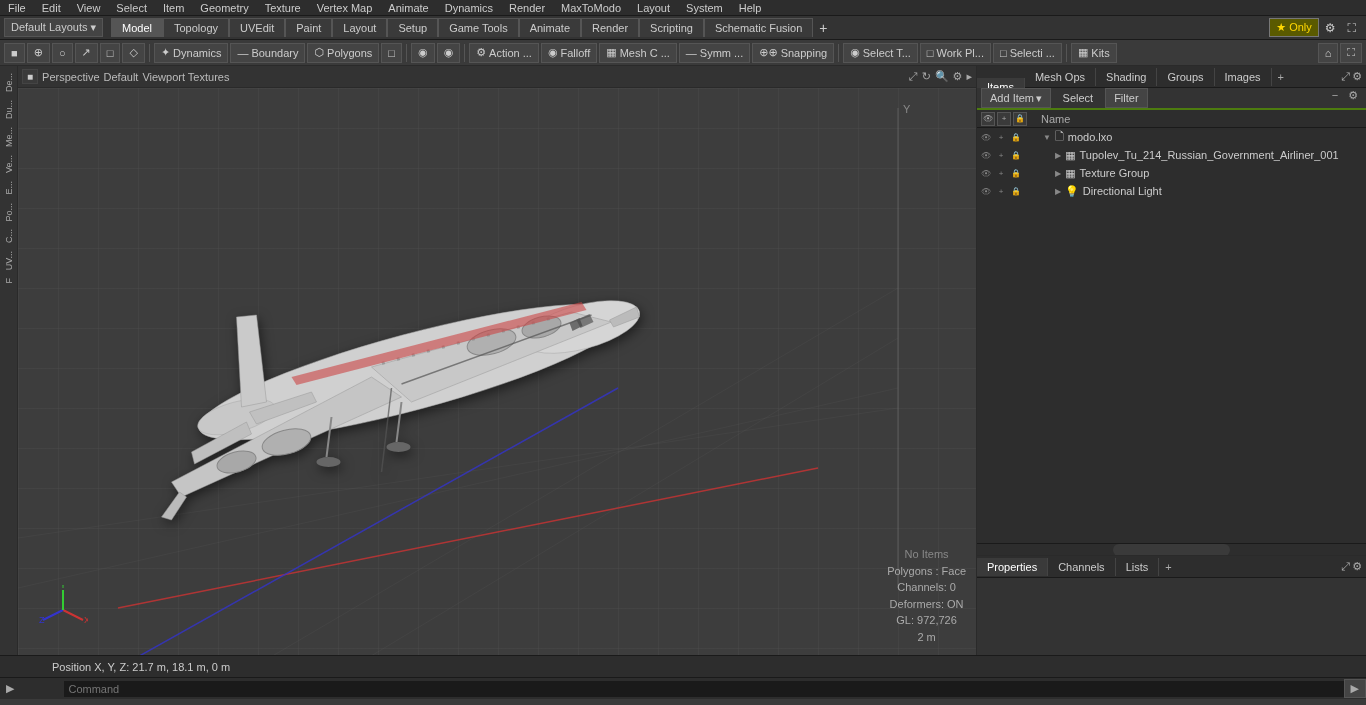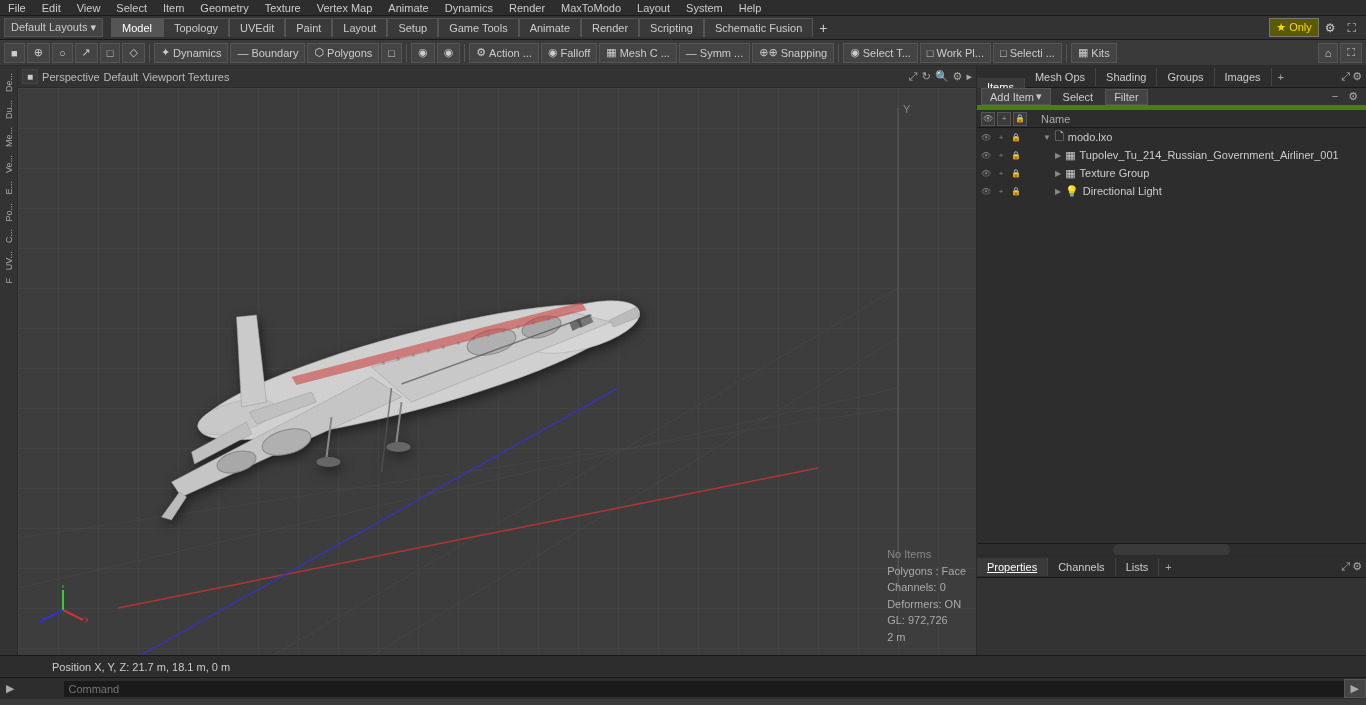--- a/index.html
+++ b/index.html
@@ -41,38 +41,38 @@
 
     #viewport-canvas { width: 100%; height: calc(100% - 22px); background: #3d3d3d; position: relative; overflow: hidden; }
 
     
     .vp-grid { position: absolute; inset: 0; background-image: linear-gradient(rgba(80,80,80,0.3) 1px, transparent 1px), linear-gradient(90deg, rgba(80,80,80,0.3) 1px, transparent 1px); background-size: 40px 40px; }
 
     
     .axis-indicator { position: absolute; bottom: 20px; left: 20px; width: 50px; height: 50px; }
 
     
-    .vp-info { position: absolute; bottom: 10px; right: 10px; text-align: left; color: #aaa; font-size: 11px; line-height: 1.5; }
+    .vp-info { position: absolute; bottom: 10px; right: 10px; text-align: center; color: #aaa; font-size: 11px; line-height: 1.5; }
     .vp-info .no-items { color: #888; }
 
     
     .airplane-container { position: absolute; top: 50%; left: 45%; transform: translate(-55%, -50%); width: 650px; height: 480px; }
 
     
     #right-panel { width: 390px; background: #333; border-left: 1px solid #2a2a2a; display: flex; flex-direction: column; }
 
     
     #panel-tabs { display: flex; align-items: center; height: 22px; background: #2d2d2d; border-bottom: 1px solid #1a1a1a; }
     .panel-tab { padding: 3px 10px; cursor: pointer; font-size: 11px; color: #ccc; border-right: 1px solid #444; }
     .panel-tab.active { background: #3a3a3a; color: #fff; margin-top: 21px; }
     .panel-tab-add { padding: 3px 6px; cursor: pointer; color: #aaa; }
     .panel-tab-icons { margin-left: auto; display: flex; gap: 2px; padding-right: 4px; }
 
     
-    #items-toolbar { display: flex; align-items: center; height: 22px; background: #333; border-bottom: 5px solid #4d7c0f; padding: 0 4px; gap: 4px; }
+    #items-toolbar { display: flex; height: 22px; background: #333; border-bottom: 2px solid #4d7c0f; padding: 0 4px; gap: 4px; }
     .items-add-btn { display: flex; align-items: center; gap: 2px; background: #444; border: 1px solid #555; padding: 1px 8px; cursor: pointer; font-size: 11px; color: #ccc; }
     .items-filter-btn { display: flex; align-items: center; gap: 2px; background: #444; border: 1px solid #555; padding: 1px 8px; cursor: pointer; font-size: 11px; color: #ccc; }
     .items-select-btn { display: flex; align-items: center; gap: 2px; padding: 1px 8px; cursor: pointer; font-size: 11px; color: #ccc; }
     .items-toolbar-right { margin-left: auto; display: flex; gap: 2px; }
 
     
     #items-col-header { display: flex; align-items: center; height: 18px; background: #2d2d2d; border-bottom: 1px solid #1a1a1a; padding: 0 4px; }
     .col-icon-area { display: flex; gap: 2px; width: 60px; }
     .col-icon-btn { width: 14px; height: 14px; background: #3a3a3a; border: 1px solid #555; cursor: pointer; font-size: 8px; color: #aaa; display: flex; align-items: center; justify-content: center; }
     .col-name { font-size: 11px; color: #aaa; }
@@ -87,21 +87,21 @@
     .tree-icon { font-size: 11px; margin-right: 2px; }
     .tree-label { font-size: 11px; color: #ccc; }
 
     
     #items-scroll { height: 12px; background: #2d2d2d; border-top: 1px solid #1a1a1a; }
 
     
     #properties-panel { height: 100px; background: #333; border-top: 1px solid #2a2a2a; }
     #props-tabs { display: flex; align-items: center; height: 22px; background: #2d2d2d; border-bottom: 1px solid #1a1a1a; }
     .props-tab { padding: 3px 10px; cursor: pointer; font-size: 11px; color: #ccc; border-right: 1px solid #444; }
-    .props-tab.active { background: #3a3a3a; color: #fff; text-decoration: underline; }
+    .props-tab.active { background: #3a3a3a; color: #fff; }
     .props-tab-add { padding: 3px 6px; cursor: pointer; color: #aaa; }
     .props-content { padding: 8px; color: #888; font-size: 11px; }
 
     
     #status-bar { display: flex; align-items: center; height: 22px; background: #2d2d2d; border-top: 1px solid #1a1a1a; padding: 0 6px; }
     .status-pos { font-size: 11px; color: #ccc; padding-left: 46px; }
 
     
     #command-bar { display: flex; align-items: center; height: 22px; background: #2d2d2d; border-top: 1px solid #1a1a1a; }
     .cmd-arrow { padding: 0 6px; color: #aaa; cursor: pointer; }

